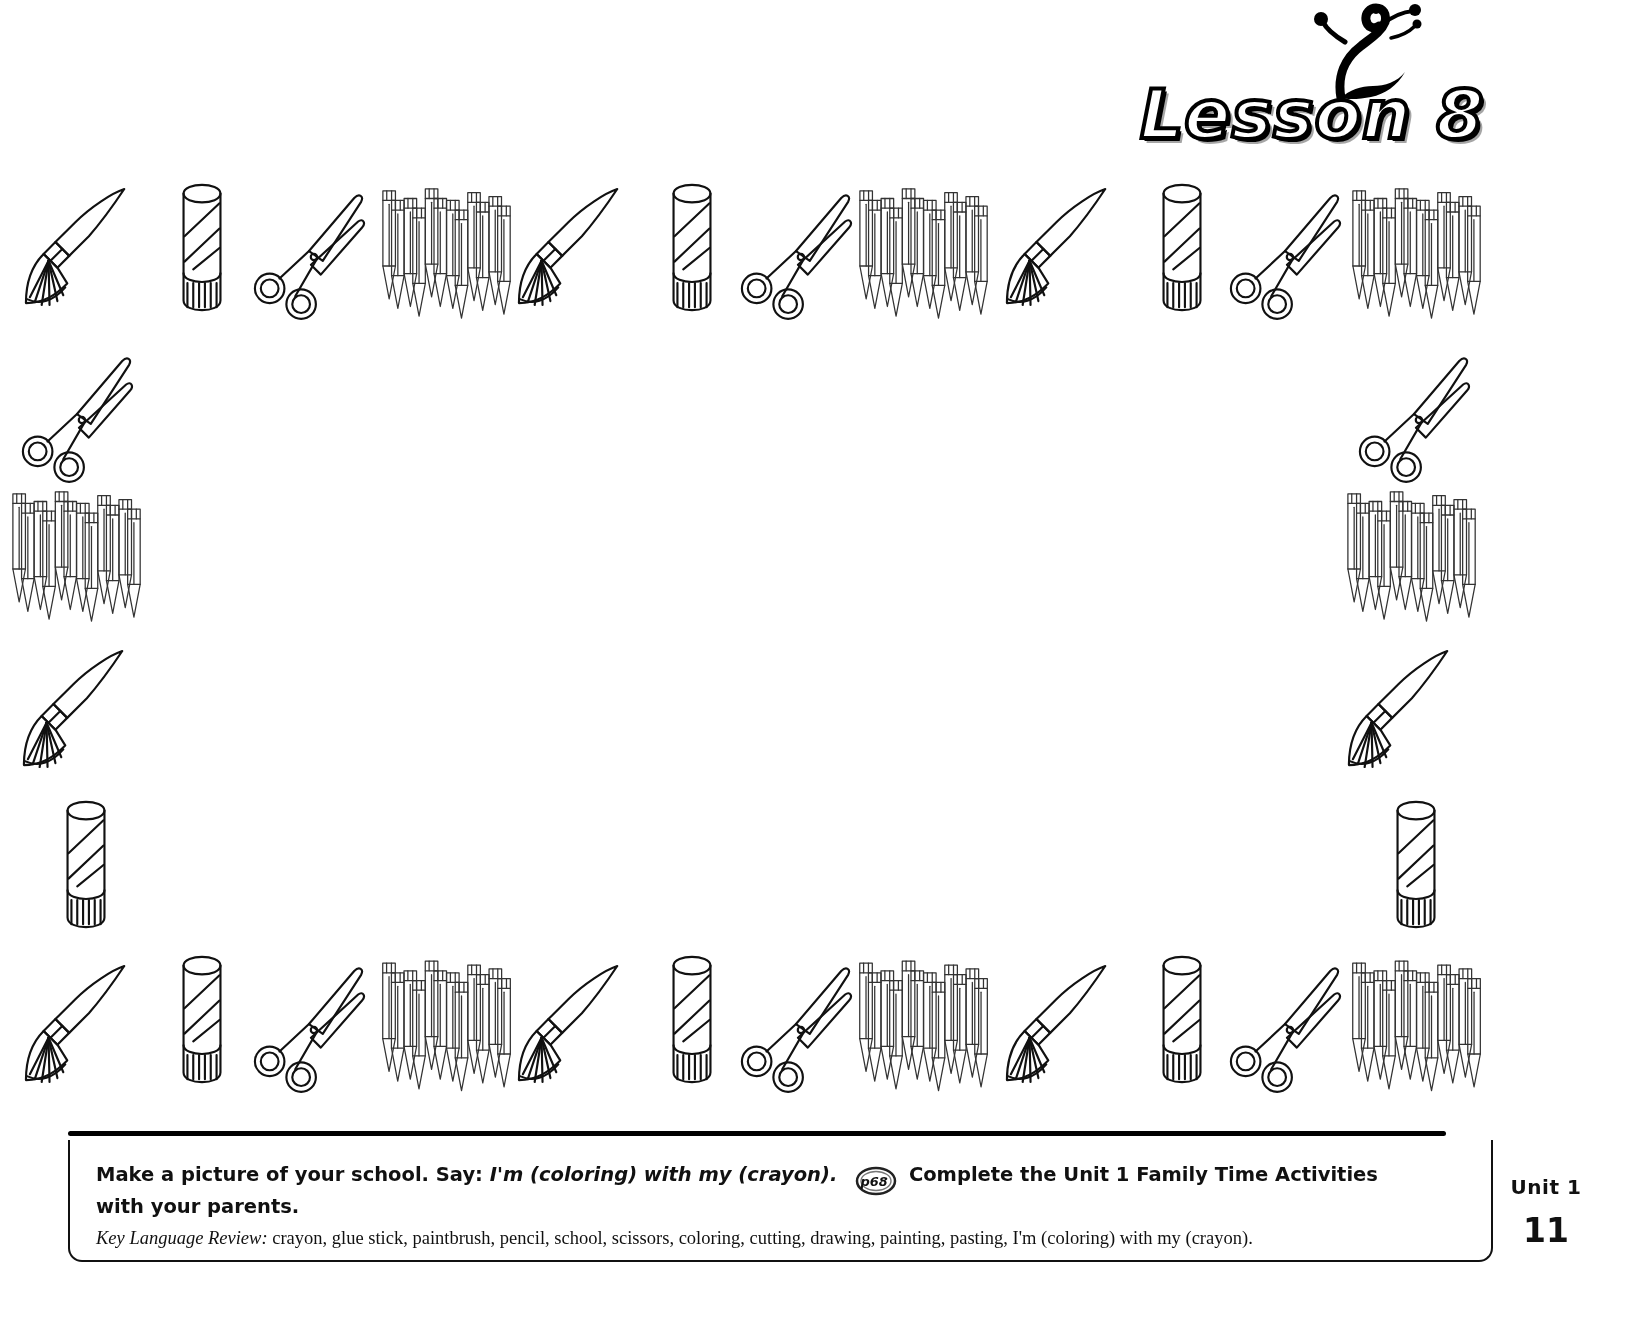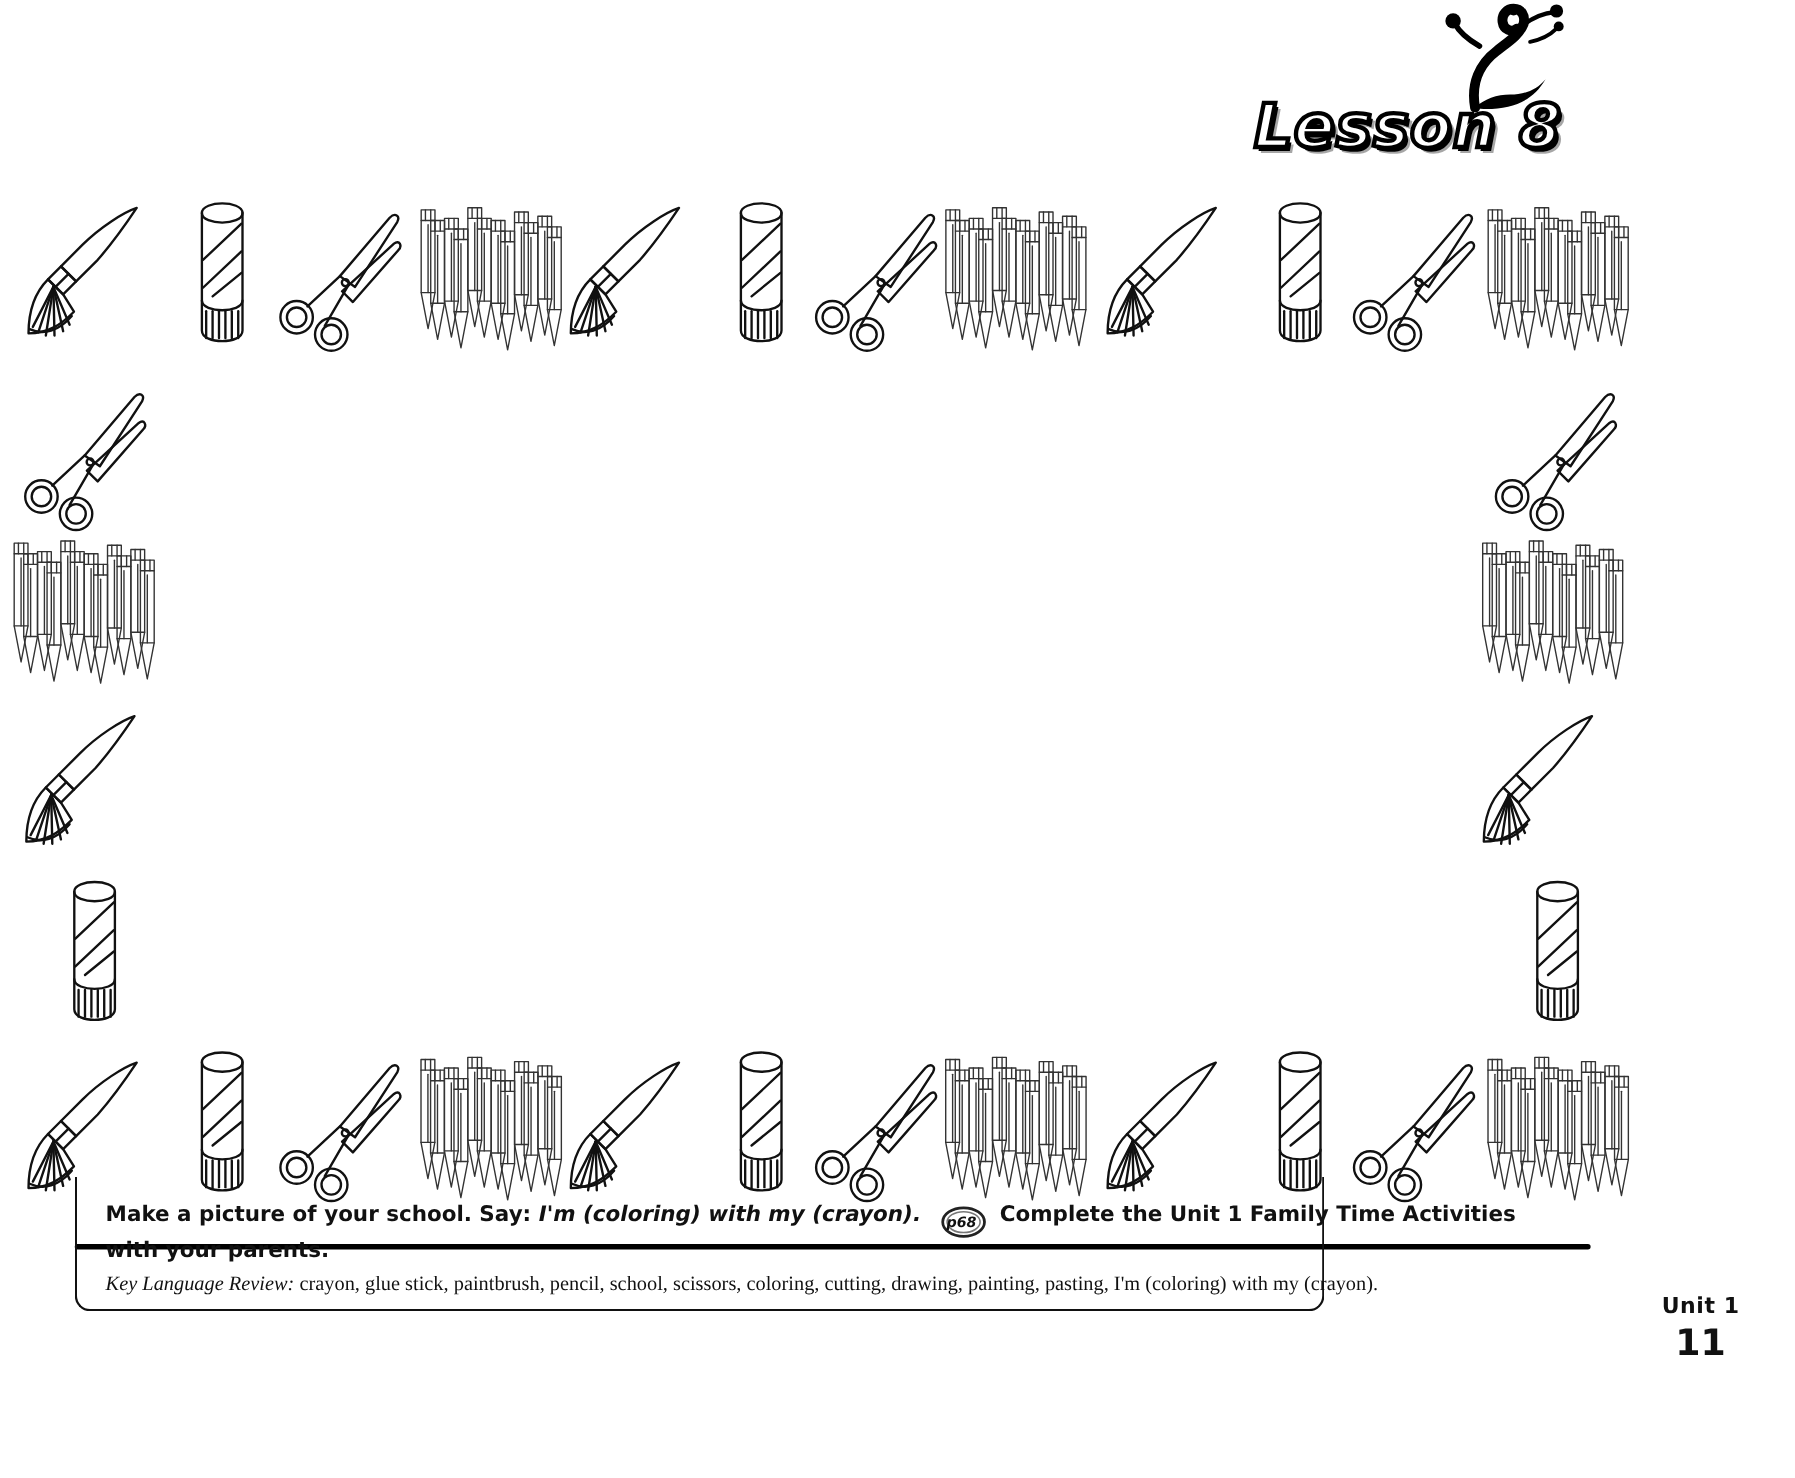--- a/index.html
+++ b/index.html
@@ -18,21 +18,21 @@
   
   #lesson-title-wrap {
     position: absolute;
     top: 80px;
     left: 1140px;
     width: 330px;
     height: 70px;
   }
   #lesson-title {
     font-family: "DejaVu Sans", sans-serif;
-    font-size: 55px;
+    font-size: 68px;
     font-weight: bold;
     font-style: italic;
     letter-spacing: 1px;
     color: #ffffff;
     -webkit-text-stroke: 4px #000;
     text-shadow:
        3px 3px 0 #000,
        5px 5px 0 rgba(0,0,0,0.35);
     white-space: nowrap;
     line-height: 70px;
@@ -60,22 +60,22 @@
     left: 68px;
     top: 1131px;
     width: 1378px;
     height: 5px;
     background: #000;
     border-radius: 3px;
   }
   #caption-panel {
     position: absolute;
     left: 68px;
-    top: 1070px;
-    width: 1136px;
+    top: 1140px;
+    width: 1425px;
     height: 122px;
     border: 2px solid #111;
     border-top: none;
     border-radius: 0 0 14px 14px;
     box-sizing: border-box;
   }
   #caption-inner {
     position: absolute;
     left: 26px;
     top: 16px;
@@ -134,21 +134,21 @@
     font-size: 20px;
     font-weight: bold;
     color: #111;
     letter-spacing: 0.5px;
   }
   #page-number {
     font-family: "DejaVu Sans", sans-serif;
     font-size: 33px;
     font-weight: bold;
     color: #111;
-    margin-top: 2px;
+    margin-top: 12px;
   }
 </style>
 </head>
 <body>
 
 <div id="icon-border">
     <div class="icon" style="left: 22px; top: 178px; width: 118px; height: 140px;">
       <svg viewBox="0 0 120 140" width="100%" height="100%">
         <g fill="none" stroke="#111" stroke-width="2.2" stroke-linejoin="round" stroke-linecap="round">
           <path d="M104 10 C96 22 82 42 68 58 L48 78 L34 64 L54 44 C70 28 92 14 104 10 Z"></path>

